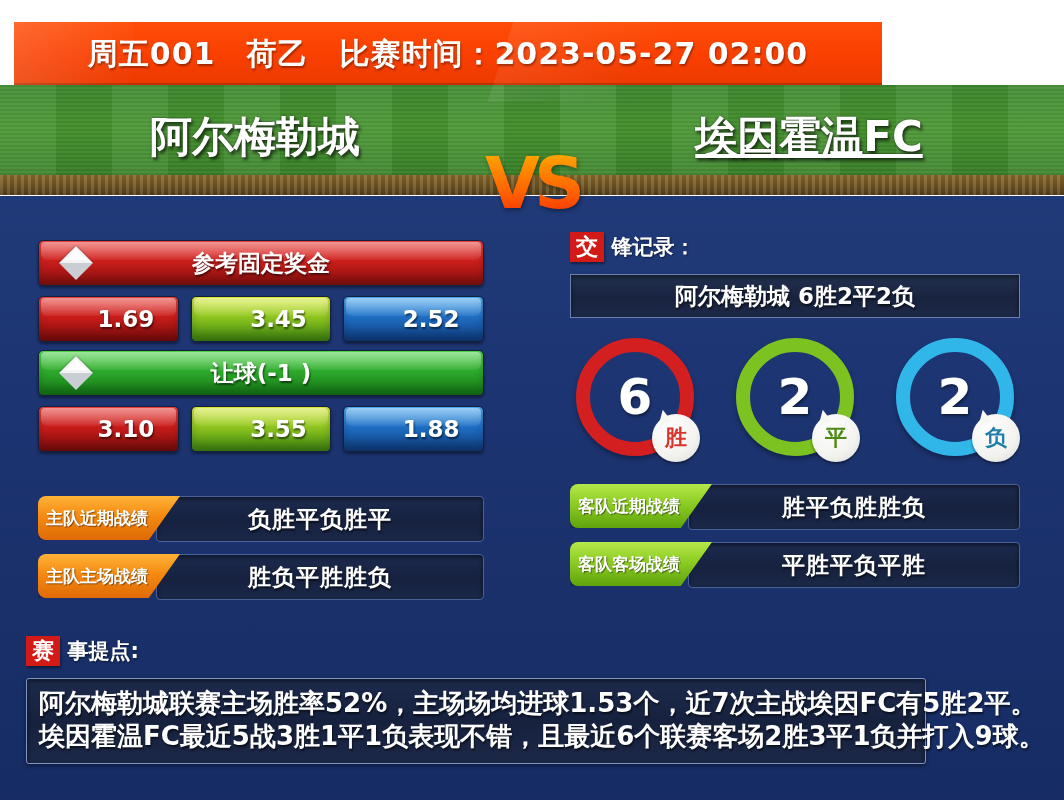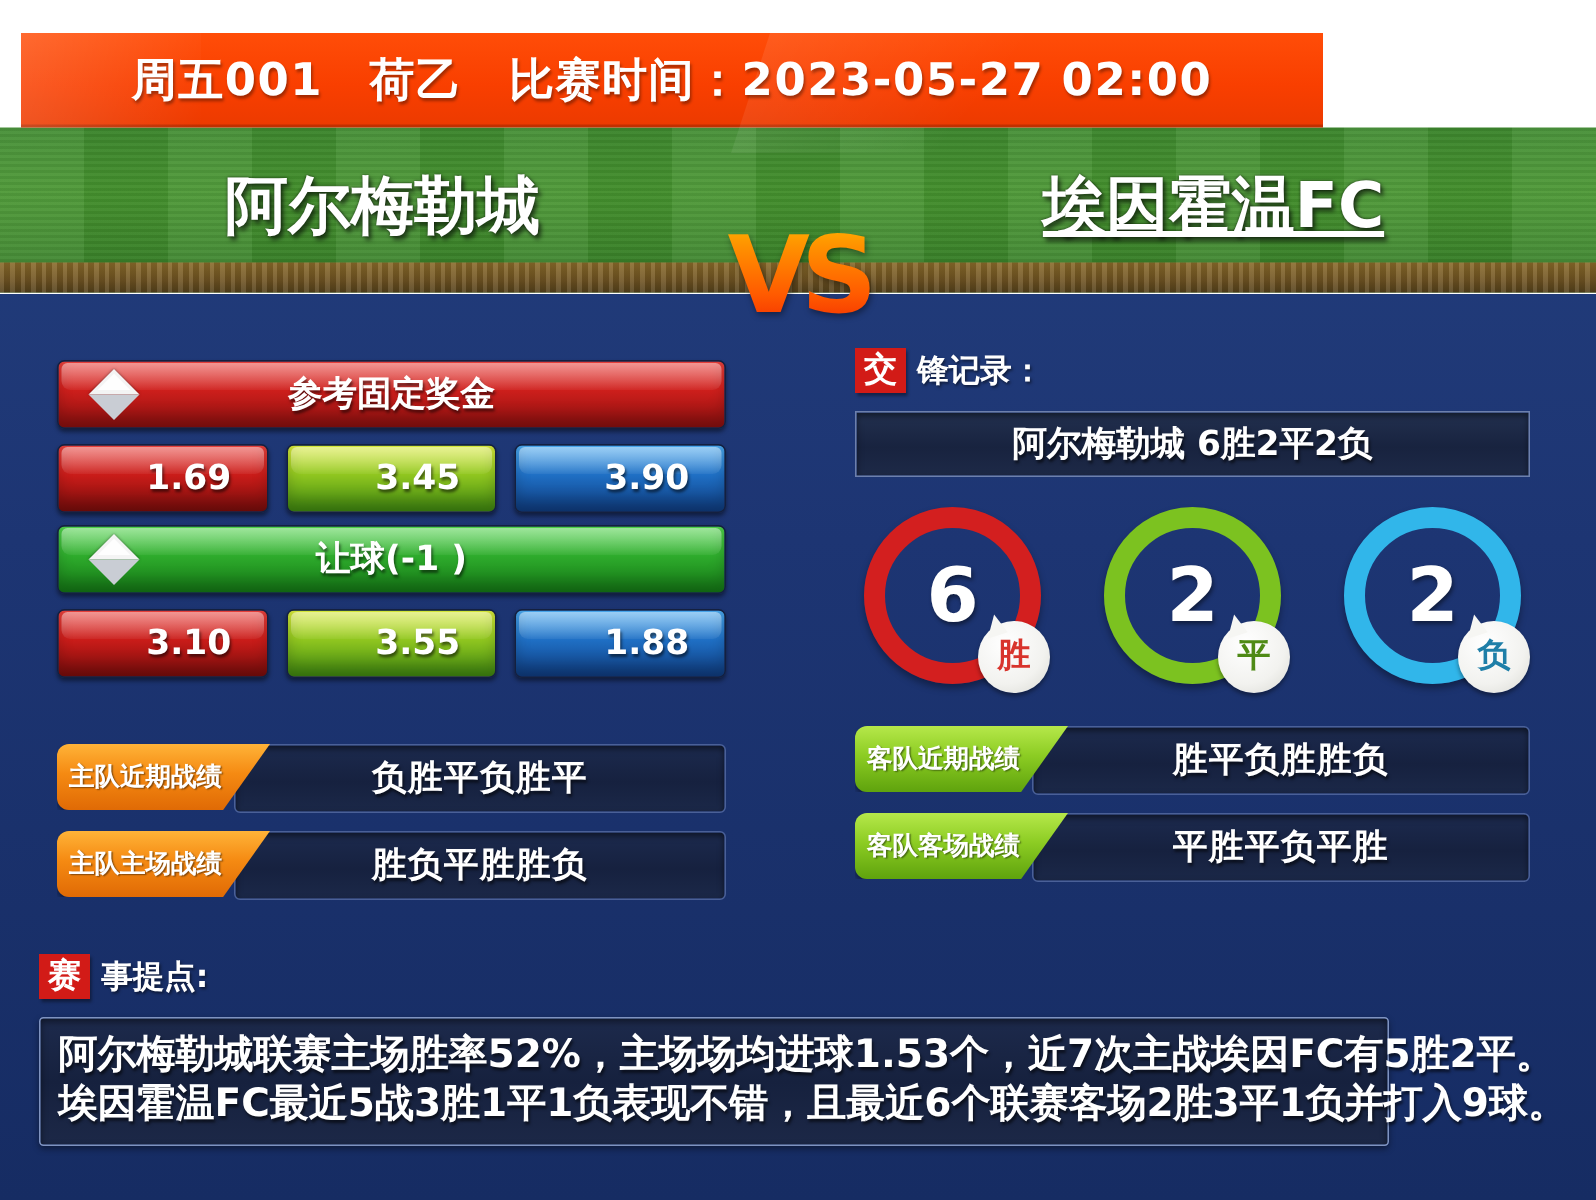--- a/index.html
+++ b/index.html
@@ -256,21 +256,21 @@
     </div>
 
     <div class="oddsrow">
       <div class="bar3d odd-red">
         <span class="lbl">1.69</span>
       </div>
       <div class="bar3d odd-green">
         <span class="lbl">3.45</span>
       </div>
       <div class="bar3d odd-blue">
-        <span class="lbl">3.90</span>
+        <span class="lbl">2.52</span>
       </div>
     </div>
 
     <div style="margin-top:8px;">
       <div class="bar3d green-bar">
         <div class="gem">
           <div class="top"></div>
             <div class="bot"></div>
             <div class="hl"></div>
         </div>

